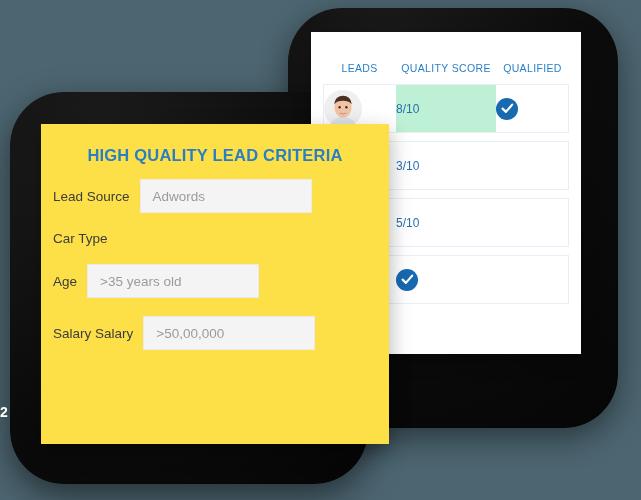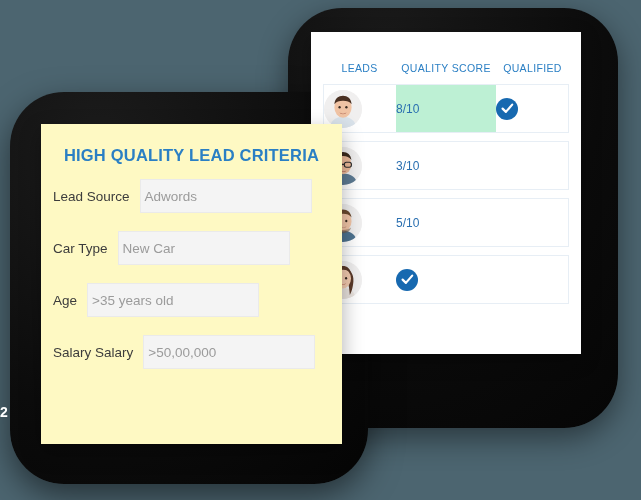--- a/index.html
+++ b/index.html
@@ -134,23 +134,23 @@
     align-items: center;
     justify-content: center;
   }
   .check-badge svg { width: 13px; height: 13px; display: block; }
 
   
   .card-criteria {
     position: absolute;
     left: 41px;
     top: 124px;
-    width: 301px;
+    width: 348px;
     height: 320px;
-    background: #fef9c3;
+    background: #fde047;
     box-shadow: 0 8px 20px rgba(0,0,0,0.32);
     box-sizing: border-box;
   }
   .criteria-title {
     color: #2a7fc4;
     font-size: 16.5px;
     font-weight: 700;
     letter-spacing: 0.2px;
     text-align: center;
     padding-top: 22px;
@@ -173,21 +173,21 @@
     white-space: nowrap;
   }
   .form-input {
     width: 172px;
     height: 34px;
     background: #f4f4f4;
     border: 1px solid #eaeaea;
     box-sizing: border-box;
     display: flex;
     align-items: center;
-    padding-left: 4px;
+    padding-left: 12px;
     color: #9b9b9b;
     font-size: 13.5px;
     white-space: nowrap;
   }
 </style>
 </head>
 <body>
 
 <div class="stage">
 
@@ -271,21 +271,20 @@
 
   <div class="card-criteria">
     <div class="criteria-title">HIGH QUALITY LEAD CRITERIA</div>
     <div class="form-rows" id="form-rows">
         <div class="form-row">
           <div class="form-label">Lead Source</div>
           <div class="form-input">Adwords</div>
         </div>
         <div class="form-row">
           <div class="form-label">Car Type</div>
-          <div class="form-input">New Car</div>
         </div>
         <div class="form-row">
           <div class="form-label">Age</div>
           <div class="form-input">&gt;35 years old</div>
         </div>
         <div class="form-row">
           <div class="form-label">Salary Salary</div>
           <div class="form-input">&gt;50,00,000</div>
         </div>
       </div>

